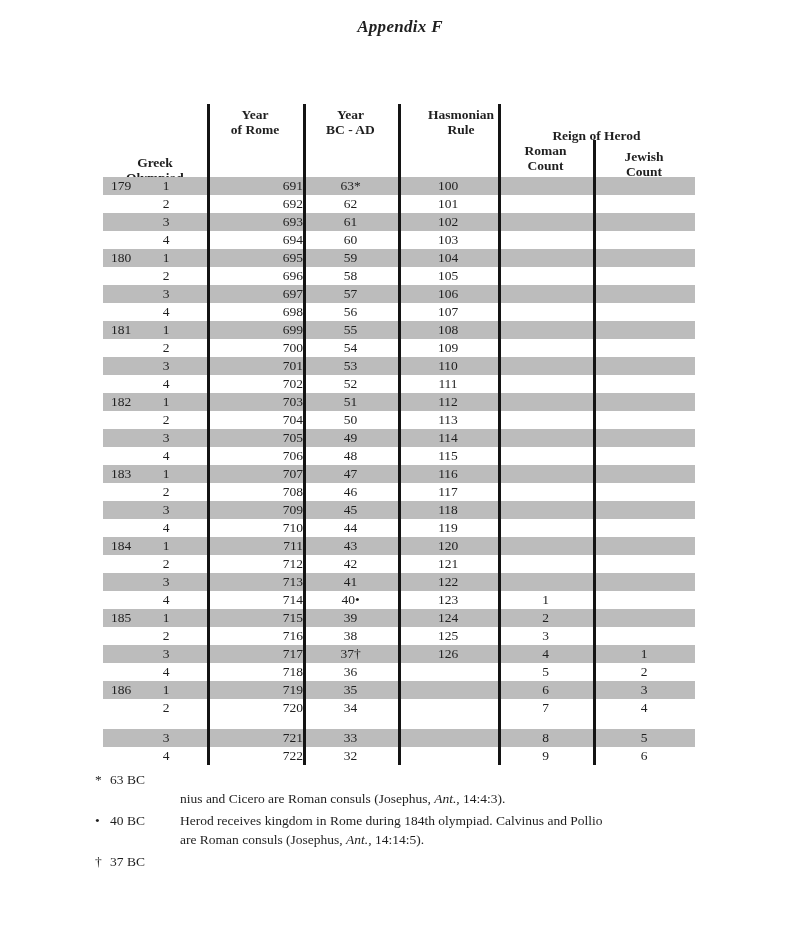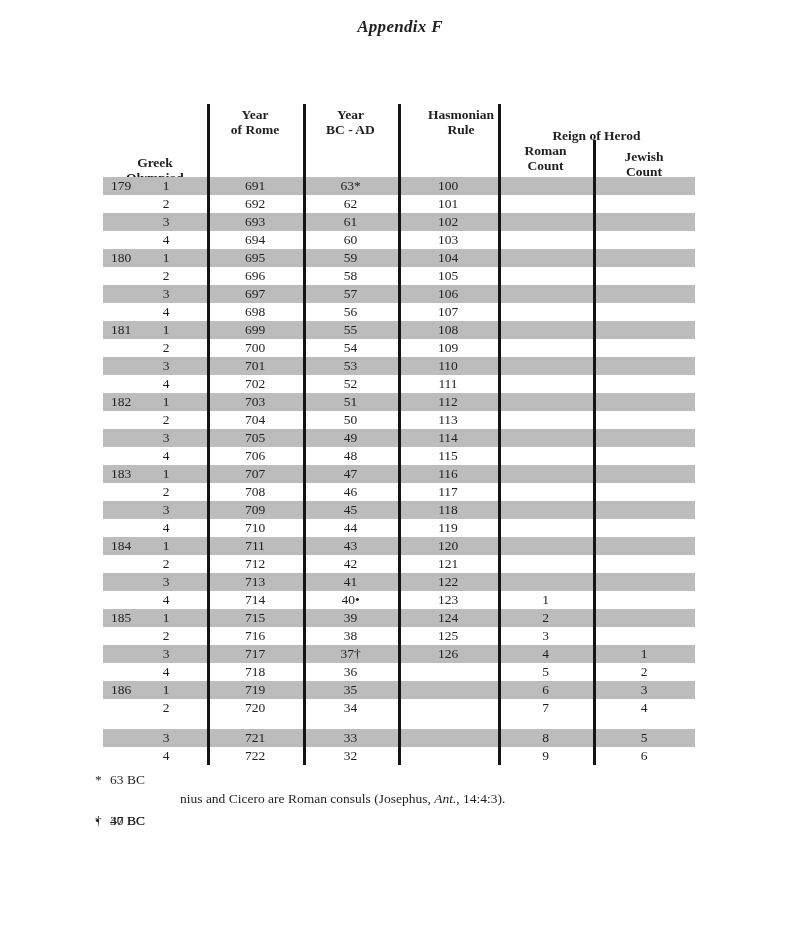--- a/index.html
+++ b/index.html
@@ -37,21 +37,21 @@
   .h-jewish { left:490px; width:102px; top:45px; }
 
   .tbody { position:absolute; top:73px; left:0; width:592px; }
   .row { display:flex; height:18px; font-size:13.5px; line-height:18px; }
   .row.shaded { background:var(--shade); }
   .row.gap { margin-top:12px; }
   .c { height:18px; text-align:center; }
   .c-oly    { width:48px; text-align:left; padding-left:8px; }
   .c-q      { width:30px; }
   .c-sp     { width:26px; }
-  .c-rome   { width:96px; }
+  .c-rome   { width:96px;text-align:right; }
   .c-bc     { width:95px; }
   .c-has    { width:100px; }
   .c-roman  { width:95px; }
   .c-jewish { width:102px; }
 
   
   .footnotes {
     position:absolute; left:95px; top:771px; width:612px;
     font-size:13.5px; line-height:18.5px;
   }
@@ -412,20 +412,21 @@
 
   <div class="footnotes" id="footnotes">
       <div class="fn">
         <span class="fn-marker">*</span>
         <span class="fn-year">63 BC</span>
         <div class="fn-body"><br><span>nius and Cicero are Roman consuls (Josephus, </span><i>Ant.</i><span>, 14:4:3).</span></div>
       </div>
       <div class="fn">
         <span class="fn-marker">•</span>
         <span class="fn-year">40 BC</span>
+        <div class="fn-body"><span>Herod receives kingdom in Rome during 184th olympiad. Calvinus and Pollio</span><br><span>are Roman consuls (Josephus, </span><i>Ant.</i><span>, 14:14:5).</span></div>
       </div>
       <div class="fn">
         <span class="fn-marker">†</span>
         <span class="fn-year">37 BC</span>
       </div>
     </div>
 
 </div>
 
 </body></html>

